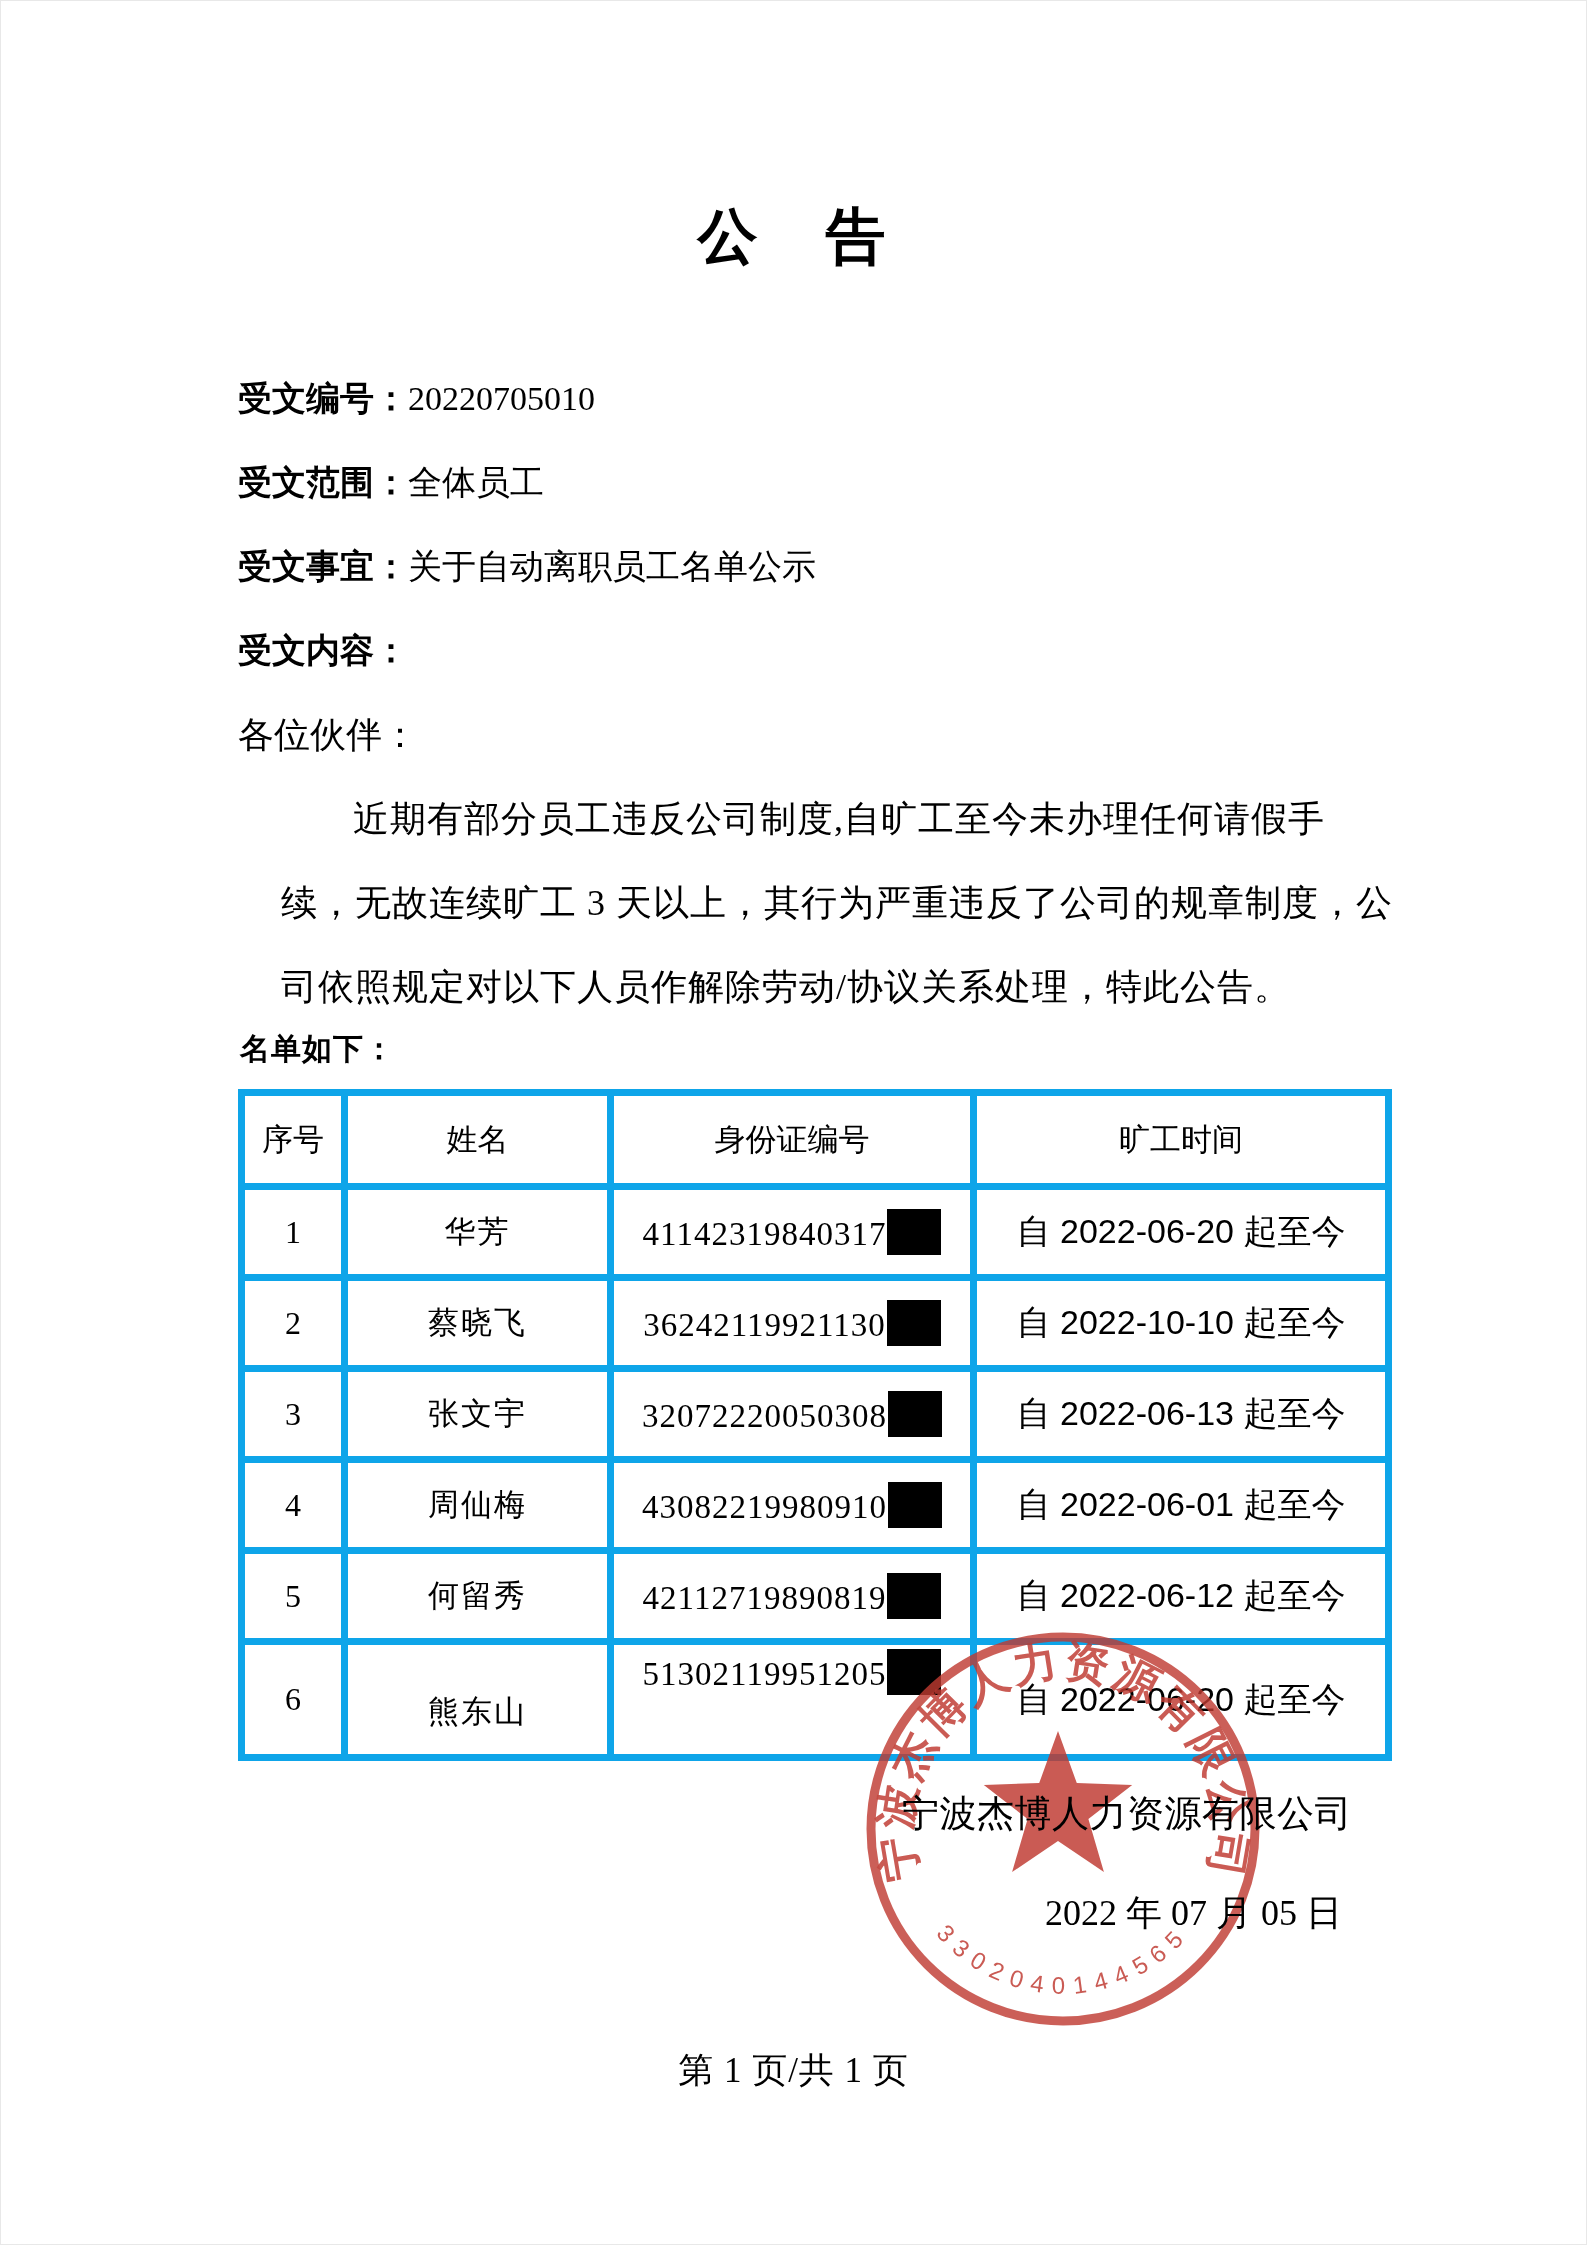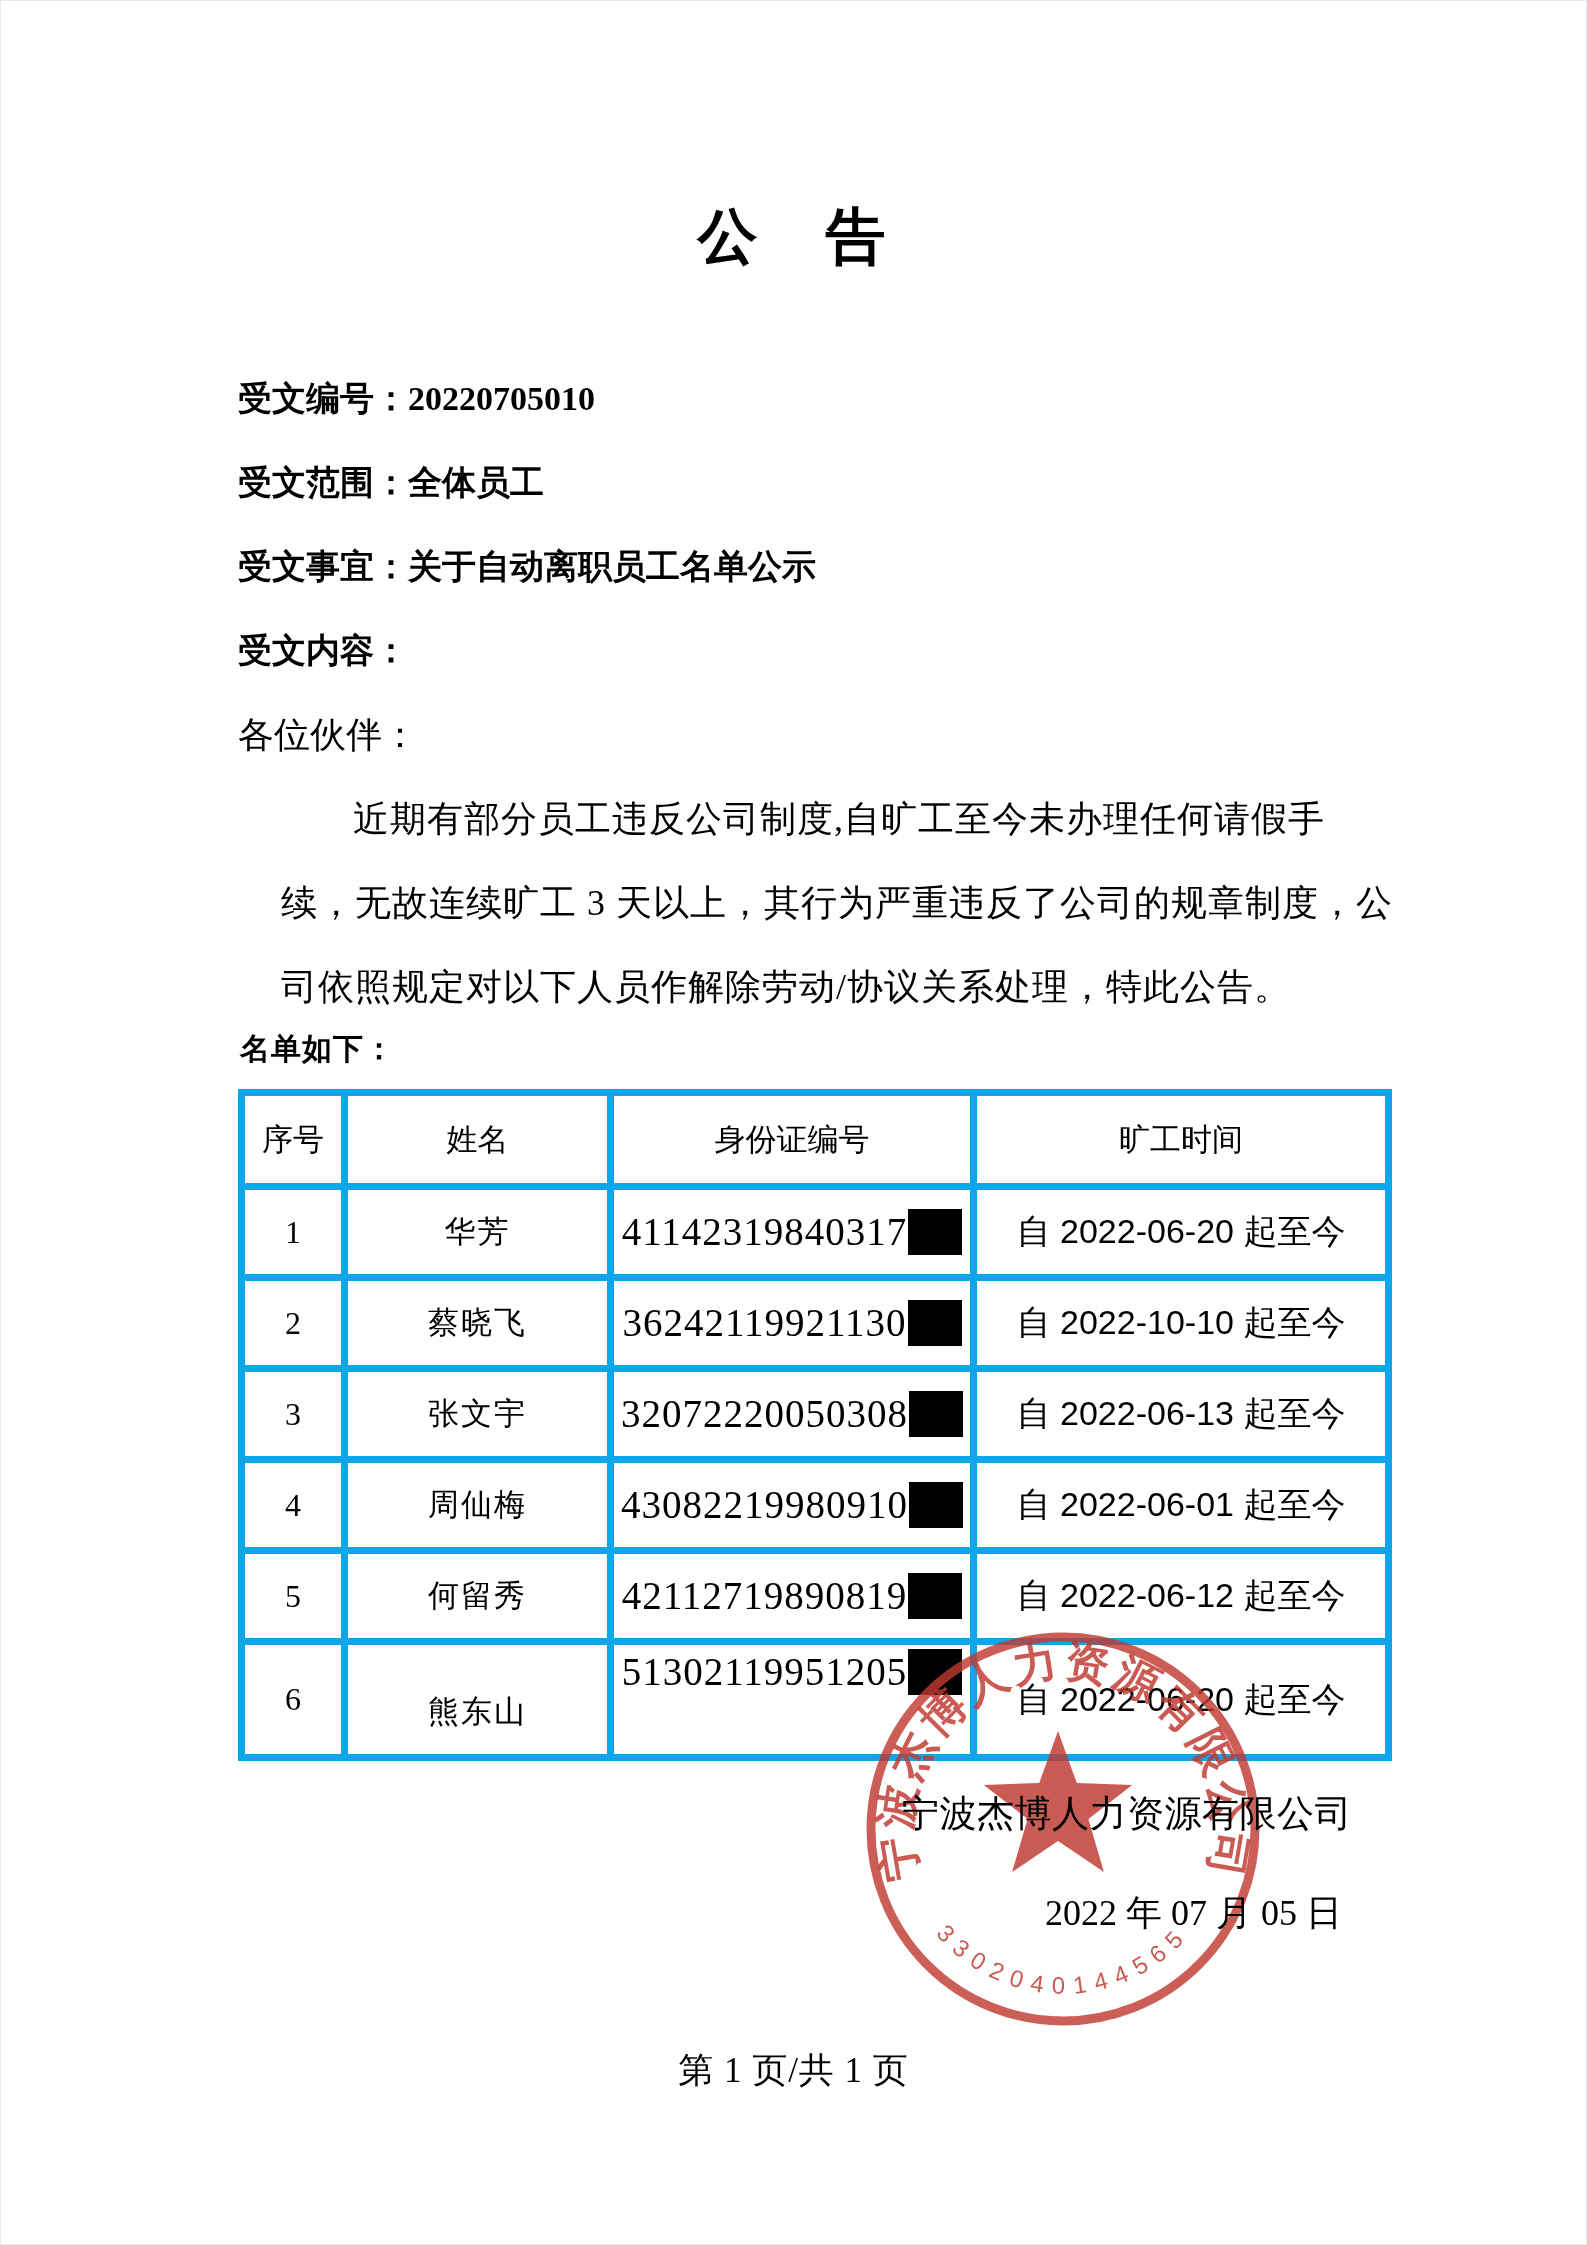--- a/index.html
+++ b/index.html
@@ -21,21 +21,21 @@
     letter-spacing:4px;
   }
   .content{
     position:absolute;left:237px;top:356px;width:1147px;
   }
   .meta-line{
     line-height:84px;height:84px;
     font-size:34px;white-space:nowrap;
   }
   .meta-label{font-weight:bold;}
-  .meta-value{font-weight:bold;}
+  .meta-value{font-weight:normal;}
   .salutation{line-height:84px;height:84px;font-size:36px;}
   .para-line{
     line-height:84px;height:84px;
     font-size:36px;white-space:nowrap;letter-spacing:1px;margin-left:43px;
   }
   .para-line.indent{text-indent:2em;}
   .list-intro{
     position:absolute;left:239px;top:1028px;
     font-size:30px;font-weight:bold;letter-spacing:1px;
   }
@@ -49,21 +49,21 @@
   .doc-table th,.doc-table td{
     border:7px solid #0ea5e9;
     text-align:center;vertical-align:middle;
     font-weight:normal;
     overflow:visible;
   }
   .doc-table th{height:85px;font-size:31px;}
   .doc-table td{height:82px;}
   .cell-no{font-size:32px;}
   .cell-name{font-size:31px;letter-spacing:2px;}
-  .cell-id{font-size:39px;letter-spacing:1px;white-space:nowrap;}
+  .cell-id{font-size:33px;letter-spacing:1px;white-space:nowrap;}
   .cell-date{
     font-family:"Liberation Sans","DejaVu Sans",sans-serif;
     font-size:34px;white-space:nowrap;
   }
   .redact{
     display:inline-block;width:54px;height:46px;
     background:#000;vertical-align:-10px;margin-left:1px;
   }
   tr.last .cell-id{vertical-align:top;padding-top:4px;}
   tr.last .cell-name{padding-top:26px;}

